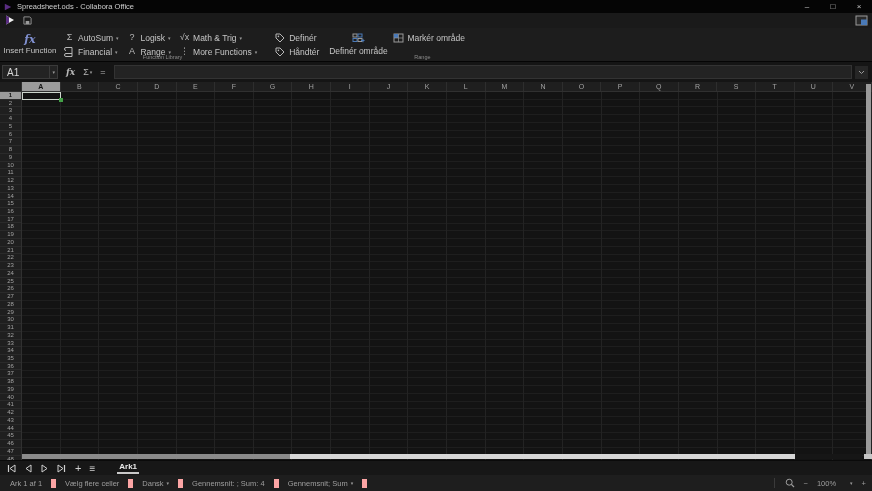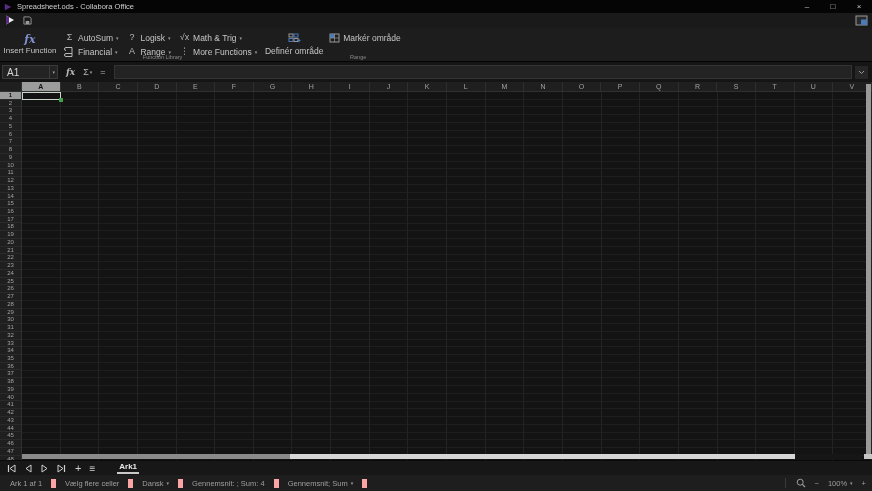--- a/index.html
+++ b/index.html
@@ -102,21 +102,21 @@
   .sheet-tab { margin-left:22px; font-size:8px; font-weight:700; color:#e8e8e8;
                border-bottom:2px solid #c9c9c9; padding:0 2px 1px 2px; }
 
   
   .statusbar { top:475px; height:16px; background:#1e1e1e; display:flex; align-items:center;
                font-size:7.5px; color:#9e9e9e; }
   .sb-item { padding:0 9px; border-right:5px solid #fca5a5; display:flex; align-items:center; gap:3px; }
   .sb-item:first-child { padding-left:10px; }
   .sb-right { position:absolute; right:6px; display:flex; align-items:center; gap:9px;
               color:#9e9e9e; border-left:1px solid #3a3a3a; padding-left:10px; }
-  .zoom-pct { display:flex; align-items:center; gap:3px; }
+  .zoom-pct { display:flex; align-items:center; gap:14px; }
   svg { display:block; }
 </style>
 </head>
 <body>
 
 <div class="band titlebar">
   <svg class="title-logo" viewBox="0 0 10 10">
     <path d="M1,1 L9,5 L1,9 Z" fill="#5a2d82"></path>
   </svg>
   <span class="title-text">Spreadsheet.ods - Collabora Office</span>
@@ -185,20 +185,42 @@
       </div>
       <div class="rb-btn">
         <span class="ico">⋮</span>
         <span class="lbl">More Functions</span>
         <span class="caret">▾</span>
       </div>
     </div>
     <div class="grp-label">Function Library</div>
   </div>
 
+  <div class="rb-group">
+    <div class="rb-col" style="padding:0 10px;">
+      <div class="rb-btn">
+        <span class="ico">
+          <svg width="10" height="10" viewBox="0 0 10 10">
+              <path d="M1,1 h4 L9,5 L5,9 L1,5 Z" fill="none" stroke="#b8b8b8" stroke-width="1"></path>
+              <circle cx="3.4" cy="3.4" r="0.8" fill="#b8b8b8"></circle>
+            </svg>
+        </span>
+        <span class="lbl">Definér</span>
+      </div>
+      <div class="rb-btn">
+        <span class="ico">
+          <svg width="10" height="10" viewBox="0 0 10 10">
+              <path d="M1,1 h4 L9,5 L5,9 L1,5 Z" fill="none" stroke="#b8b8b8" stroke-width="1"></path>
+              <circle cx="3.4" cy="3.4" r="0.8" fill="#b8b8b8"></circle>
+            </svg>
+        </span>
+        <span class="lbl">Håndtér</span>
+      </div>
+    </div>
+  </div>
 
   <div class="rb-group">
     <div class="rb-bigbtn">
       <svg width="13" height="12" viewBox="0 0 13 12">
         <rect x="1" y="1" width="4" height="3" fill="none" stroke="#9a9a9a"></rect>
         <rect x="6" y="1" width="4" height="3" fill="none" stroke="#4a7ab8"></rect>
         <rect x="1" y="5.5" width="4" height="3" fill="none" stroke="#4a7ab8"></rect>
         <rect x="6" y="5.5" width="4" height="3" fill="none" stroke="#9a9a9a"></rect>
         <path d="M9,7.5 h3.5 M11,5.8 v3.5" stroke="#4a7ab8" stroke-width="1"></path>
       </svg>

